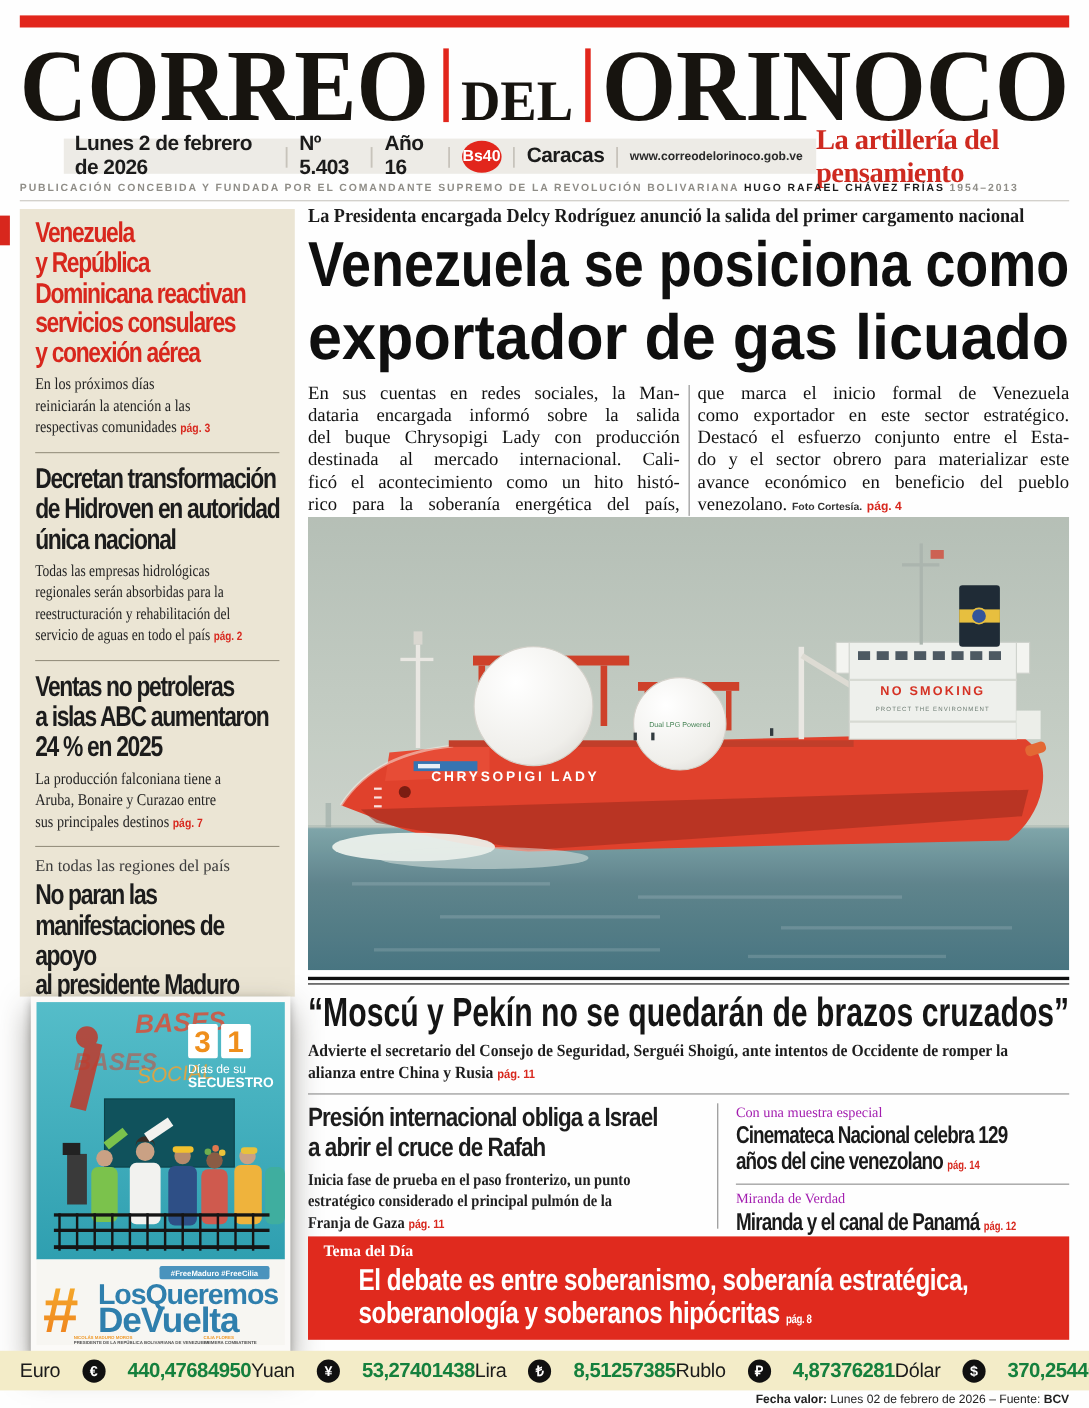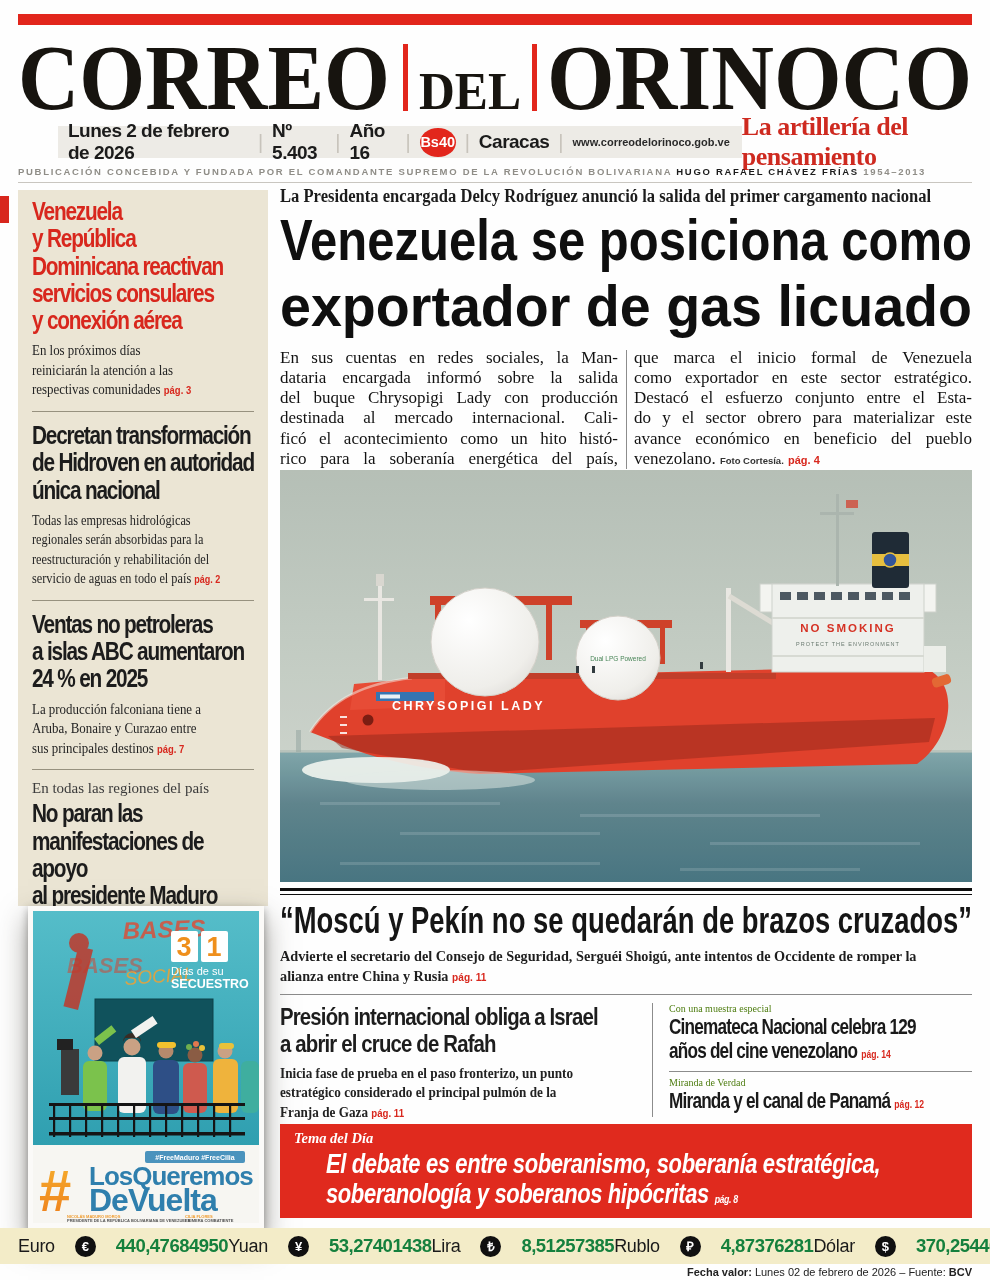--- a/index.html
+++ b/index.html
@@ -53,24 +53,24 @@
   #rule-b{left:280px;top:894px;width:692px;border-top:1px solid #0e0e0e;}
   #moscow-head{left:280px;top:899px;width:692px;height:42px;}
   #moscow-dek{left:280px;top:946px;width:692px;font-family:"Liberation Serif",serif;font-weight:600;
               font-size:15.5px;line-height:1.32;color:#1e1e1e;}
   #rule-c{left:280px;top:994px;width:692px;border-top:1px solid #8a8a8a;}
   #twocol{left:280px;top:1003px;width:692px;height:114px;display:flex;}
   .tc-left{width:372px;box-sizing:border-box;padding-right:12px;}
   .tc-right{width:320px;box-sizing:border-box;border-left:1px solid #8c8c8c;padding-left:16px;}
   .isr-head{font-weight:bold;font-size:24px;line-height:1.13;letter-spacing:-1px;color:#1d1d1d;}
   .isr-dek{margin-top:7px;font-family:"Liberation Serif",serif;font-weight:600;font-size:15px;line-height:1.28;color:#222;}
-  .tc-kicker{font-family:"Liberation Serif",serif;font-size:10px;color:#4d7c0f;}
+  .tc-kicker{font-family:"Liberation Serif",serif;font-size:13px;color:#a21caf;}
   .tc-head{font-weight:bold;font-size:22px;line-height:1.08;letter-spacing:-1px;color:#1a1a1a;margin-top:1px;}
   .tc-rule{border-top:1px solid #8c8c8c;margin:8px 0 5px;}
-  #tema{left:280px;top:1124px;width:692px;height:94px;background:#e02a1e;box-sizing:border-box;padding:6px 14px 0;font-style:italic;}
+  #tema{left:280px;top:1124px;width:692px;height:94px;background:#e02a1e;box-sizing:border-box;padding:6px 14px 0;}
   .tema-label{font-family:"Liberation Serif",serif;font-weight:bold;font-size:14.5px;color:#fff;}
   .tema-head{font-weight:bold;font-size:27.5px;line-height:1.1;letter-spacing:-0.5px;color:#fff;margin-top:2px;margin-left:32px;}
   .tema-pg{font-weight:bold;font-size:11px;color:#fff;}
 
   
   #ticker{left:0;top:1228px;width:990px;height:36px;background:#f3ecc8;display:flex;align-items:center;
           box-sizing:border-box;padding:0 18px;justify-content:space-between;}
   .t-item{display:flex;align-items:center;gap:20px;}
   .t-name{font-size:18px;color:#1a1a1a;letter-spacing:-0.3px;}
   .t-circ{width:21px;height:21px;border-radius:50%;background:#101010;color:#fff;font-weight:bold;font-size:13px;

